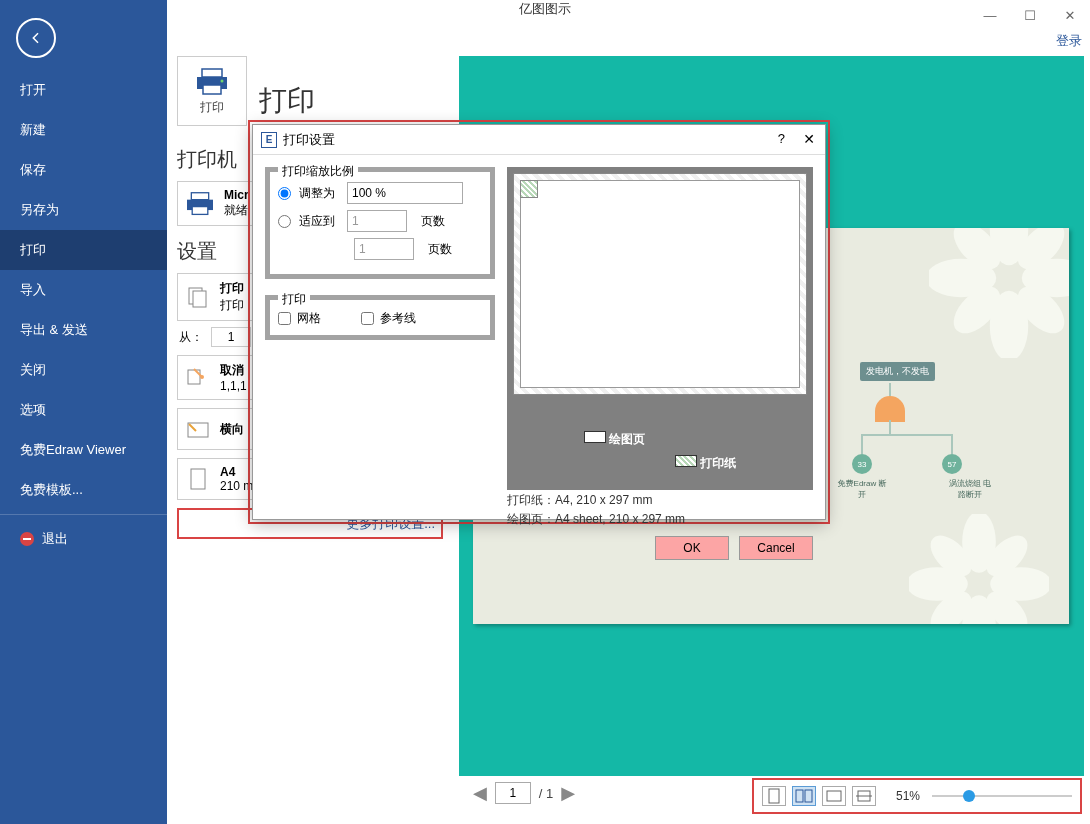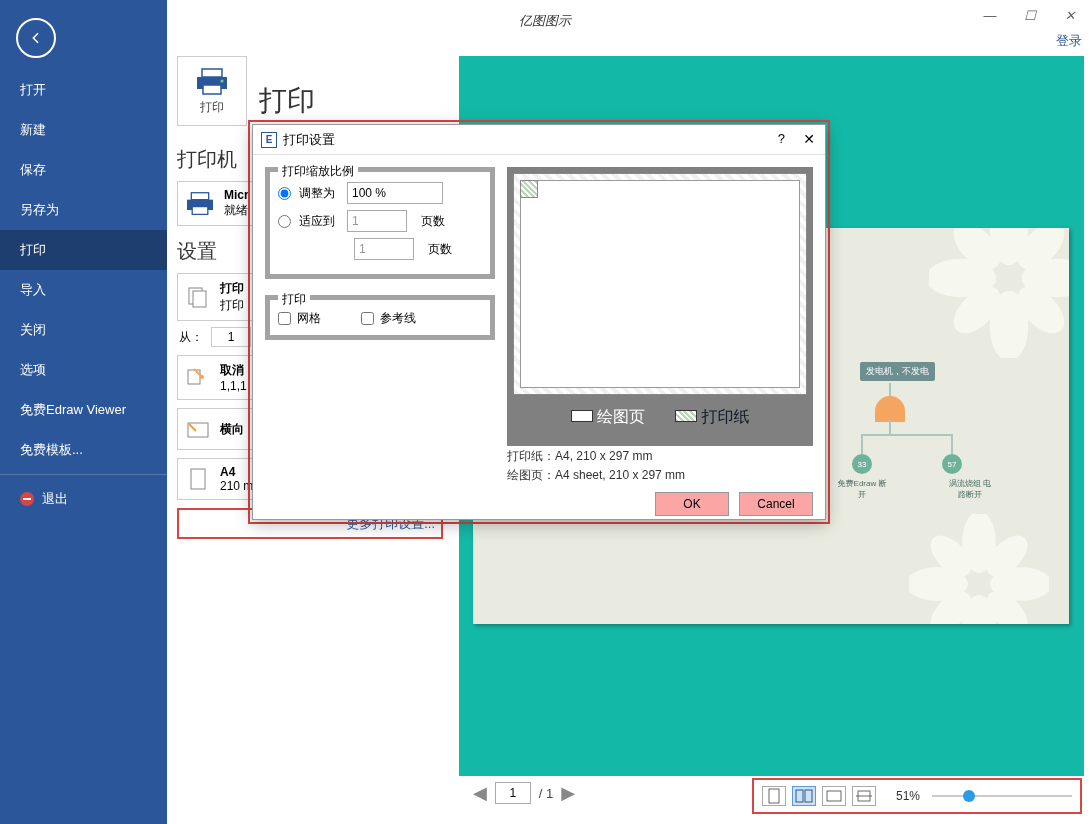--- a/index.html
+++ b/index.html
@@ -1,19 +1,19 @@
 <!DOCTYPE html>
 <html><head>
 <meta charset="utf-8">
 <style>
 * { box-sizing: border-box; margin: 0; padding: 0; font-family: "Microsoft YaHei", sans-serif; }
 body { width: 1090px; height: 824px; background: #fff; position: relative; overflow: hidden; }
 
 
-.titlebar { height: 30px; display: flex; align-items: flex-end; justify-content: center; position: relative; font-style: italic; }
+.titlebar { height: 30px; display: flex; align-items: flex-start; justify-content: center; position: relative; }
 .titlebar .title { font-size: 13px; color: #333; }
 .titlebar .win-controls { position: absolute; right: 0; top: 0; display: flex; }
 .titlebar .win-btn { width: 40px; height: 30px; display: flex; align-items: center; justify-content: center; font-size: 13px; color: #666; }
 .login-link { position: absolute; right: 8px; top: 32px; color: #2b579a; font-size: 13px; }
 
 
 .sidebar { position: absolute; left: 0; top: 0; width: 167px; height: 824px; background: #2b579a; color: #fff; }
 .back-btn { width: 40px; height: 40px; border: 2px solid #fff; border-radius: 50%; display: flex; align-items: center; justify-content: center; margin: 18px 0 12px 16px; }
 .back-btn svg { width: 18px; height: 18px; fill: #fff; }
 .nav-item { padding: 11px 20px; font-size: 13px; cursor: pointer; }
@@ -77,31 +77,31 @@
 .dialog-titlebar { height: 30px; display: flex; align-items: center; padding: 0 8px; font-size: 13px; border-bottom: 1px solid #ddd; position:relative; }
 .dialog-titlebar .dlg-icon { width: 16px; height: 16px; background: #fff; border: 1px solid #2b579a; margin-right: 6px; display:flex; align-items:center; justify-content:center; color:#2b579a; font-size:10px; font-weight:bold; }
 .dialog-titlebar .dlg-close { position: absolute; right: 10px; top: 6px; font-size: 14px; }
 .dialog-titlebar .dlg-help { position: absolute; right: 40px; top: 6px; font-size: 13px; }
 .dialog-body { display: flex; padding: 12px; gap: 12px; }
 .dlg-left { width: 230px; }
 .fieldset { border: 5px solid #a3a3a3; padding: 10px 8px 8px; margin-bottom: 16px; position: relative; }
 .fieldset-legend { position: absolute; top: -9px; left: 8px; background: #fff; padding: 0 4px; font-size: 12px; }
 .radio-row { display: flex; align-items: center; gap: 8px; margin-bottom: 6px; font-size: 12px; }
 .radio-row input[type="radio"] { margin: 0; }
-.num-input { width: 96px; height: 22px; border: 1px solid #aaa; padding: 0 4px; font-size: 12px; }
+.num-input { width: 116px; height: 22px; border: 1px solid #aaa; padding: 0 4px; font-size: 12px; }
 .spin-input { width: 60px; height: 22px; border: 1px solid #aaa; padding: 0 4px; font-size: 12px; color:#999; }
 .pages-label { font-size: 12px; margin-left: 6px; }
 .check-row { display: flex; align-items: center; gap: 6px; font-size: 12px; }
 .checks { display: flex; gap: 40px; }
 
 .dlg-right { flex: 1; }
 .preview-box { border: 1px solid #888; background: #fff; height: 222px; background: repeating-linear-gradient(45deg, #f0f0f0 0, #f0f0f0 4px, #fff 4px, #fff 8px); position: relative; }
 .preview-box .inner-page { position: absolute; left: 6px; top: 6px; right: 6px; bottom: 6px; background: #fff; border: 1px solid #999; }
 .preview-box .corner { position: absolute; left: 6px; top: 6px; width: 18px; height: 18px; background: repeating-linear-gradient(45deg, #b8d8b8 0, #b8d8b8 2px, #fff 2px, #fff 4px); border: 1px solid #888; }
-.legend-row { display: flex; gap: 30px; justify-content: center; margin: 8px 0; font-size: 16px; align-items: center; background: #808080; padding: 4px; }
+.legend-row { display: flex; gap: 30px; justify-content: center; margin: 8px 0; font-size: 12px; align-items: center; background: #808080; padding: 4px; font-weight: bold; }
 .legend-swatch { width: 22px; height: 12px; border: 1px solid #333; background: #fff; display:inline-block; }
 .legend-swatch.hatched { background: repeating-linear-gradient(45deg, #b8d8b8 0, #b8d8b8 2px, #fff 2px, #fff 4px); }
 .info-line { font-size: 12px; color: #333; margin: 2px 0; }
 .dlg-buttons { display: flex; gap: 10px; justify-content: flex-end; margin-top: 8px; }
 .dlg-buttons button { width: 74px; height: 24px; border: 1px solid #999; background: #fca5a5; font-size: 12px; }
 
 </style>
 </head>
 <body>
 
@@ -120,20 +120,21 @@
     <svg viewBox="0 0 24 24">
         <path d="M14 5l-7 7 7 7 1.4-1.4L9.8 12l5.6-5.6z"></path>
       </svg>
   </div>
   <div class="nav-item">打开</div>
   <div class="nav-item">新建</div>
   <div class="nav-item">保存</div>
   <div class="nav-item">另存为</div>
   <div class="nav-item active">打印</div>
   <div class="nav-item">导入</div>
+  <div class="nav-item">导出 &amp; 发送</div>
   <div class="nav-item">关闭</div>
   <div class="nav-item">选项</div>
   <div class="nav-item">免费Edraw Viewer</div>
   <div class="nav-item">免费模板...</div>
   <div class="nav-divider"></div>
   <div class="nav-item exit-item">
     <span class="exit-icon"></span>
     <span>退出</span>
   </div>
 </div>
@@ -318,21 +319,21 @@
       </div>
     </div>
     <div class="dlg-right">
       <div style="background:#808080; padding:6px;">
         <div class="preview-box">
           <div class="inner-page"></div>
           <div class="corner"></div>
         </div>
         <div class="legend-row">
           <span style="color:#fff;"><span class="legend-swatch"></span> <span>绘图页</span></span>
-          <span style="color:#0f172a;"><span class="legend-swatch hatched"></span> <span>打印纸</span></span>
+          <span style="color:#ffffff;margin-top:48px;"><span class="legend-swatch hatched"></span> <span>打印纸</span></span>
         </div>
       </div>
       <div class="info-line">打印纸：A4, 210 x 297 mm</div>
       <div class="info-line">绘图页：A4 sheet, 210 x 297 mm</div>
       <div class="dlg-buttons">
         <button>OK</button>
         <button>Cancel</button>
       </div>
     </div>
   </div>

